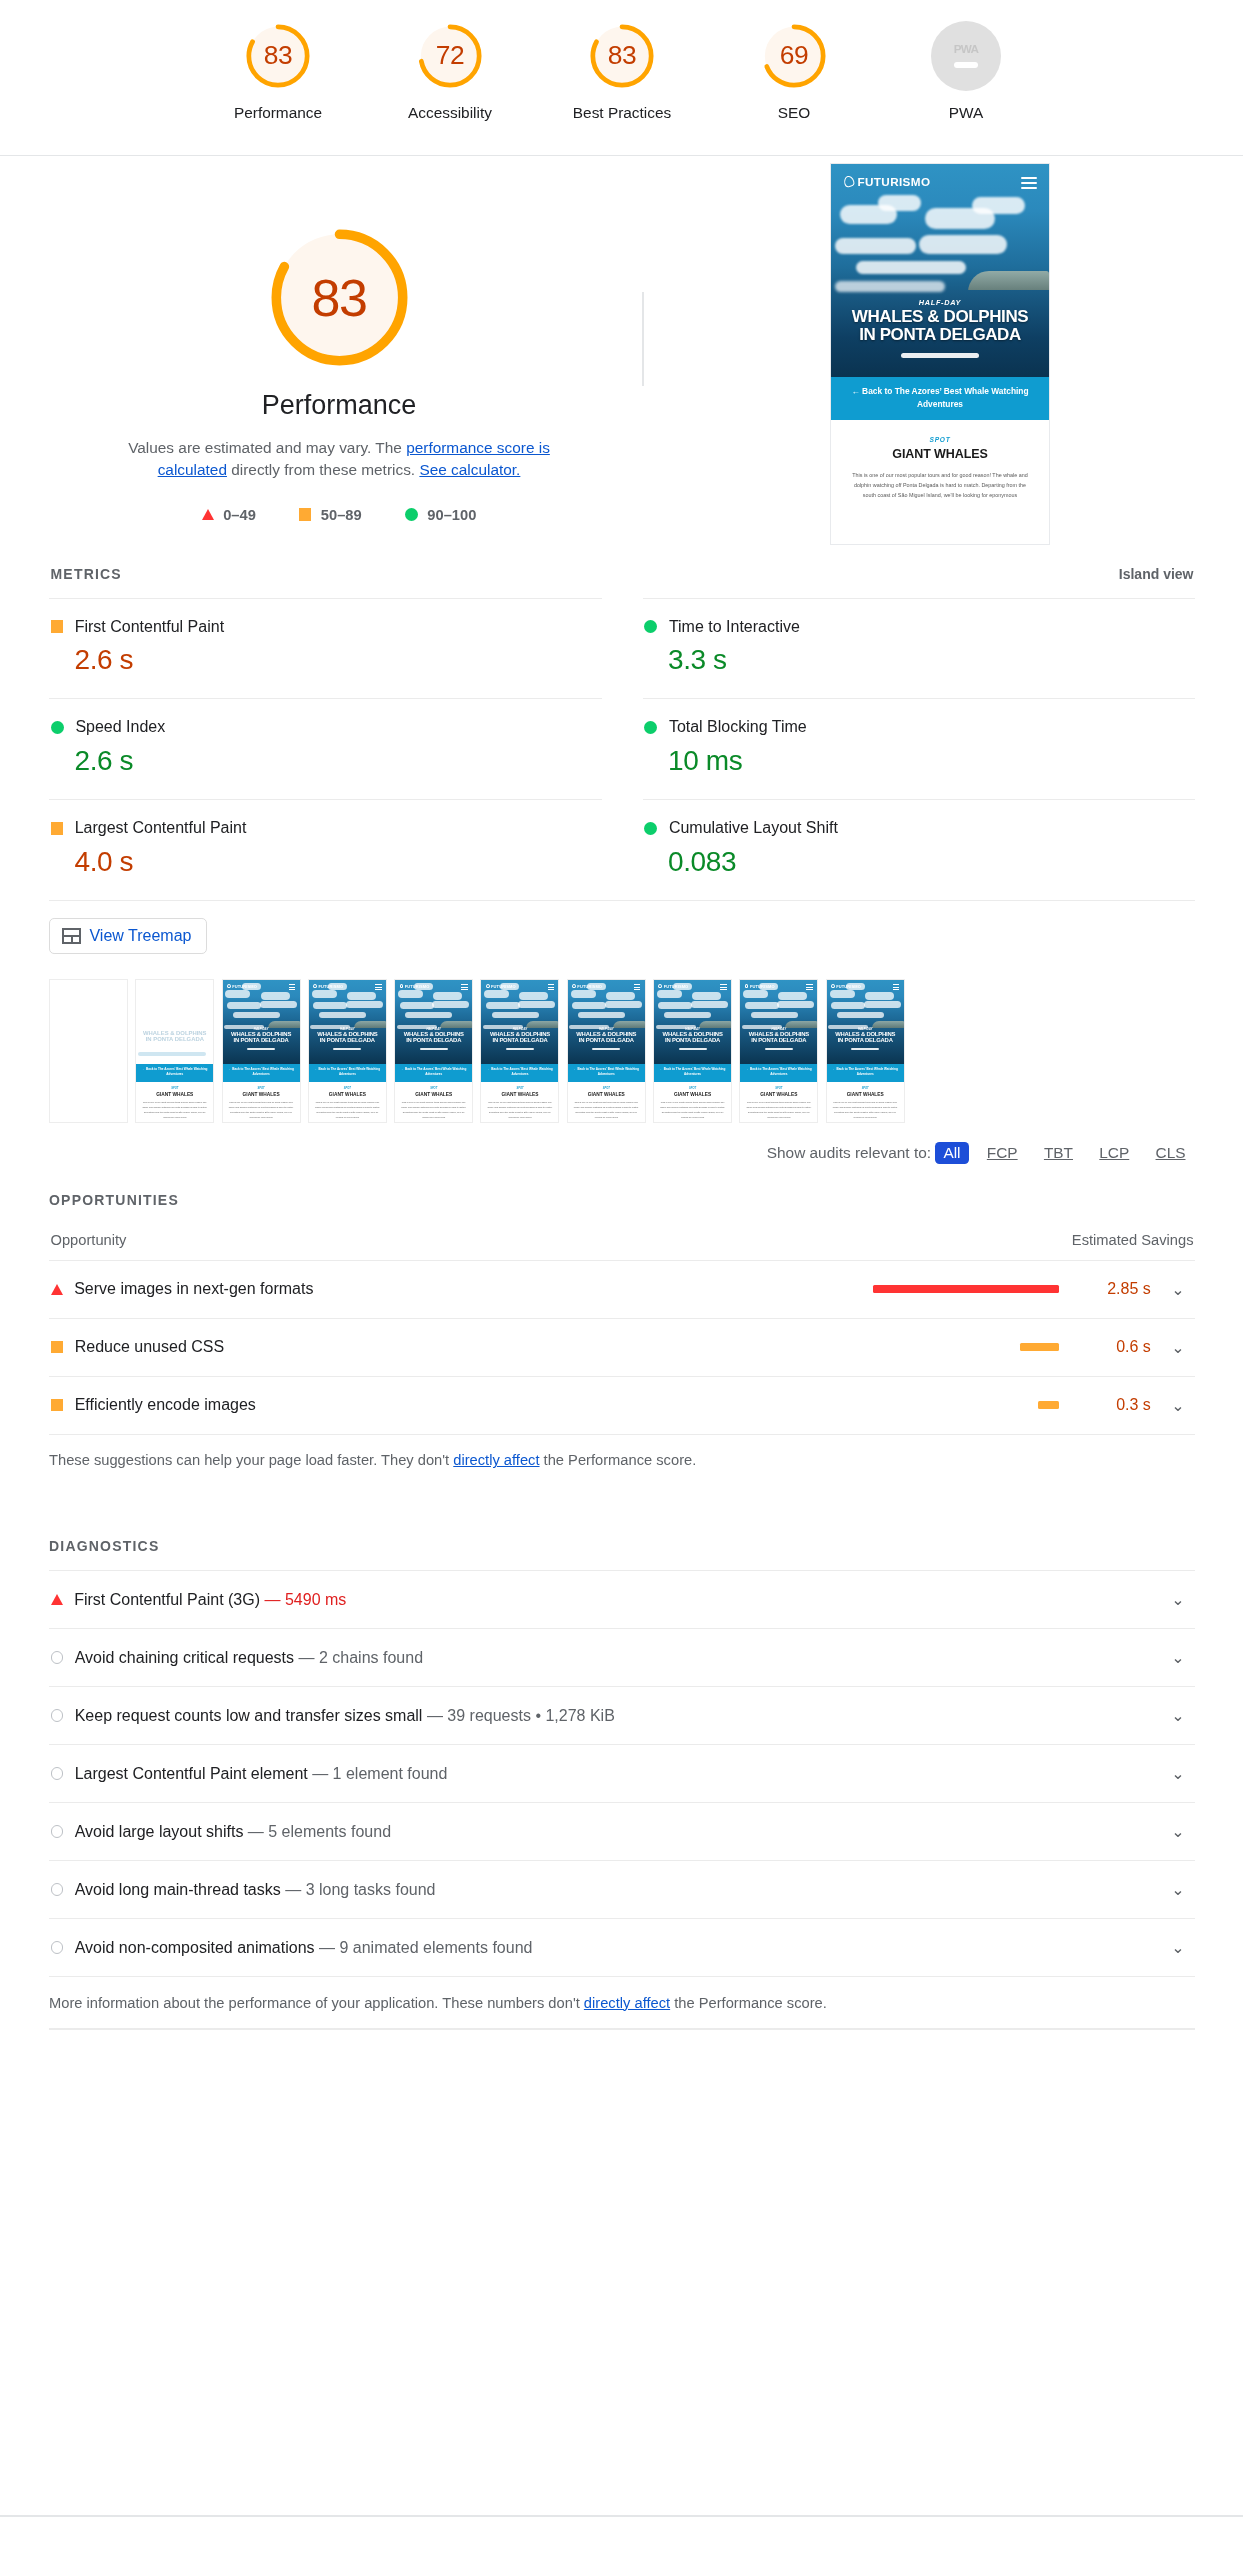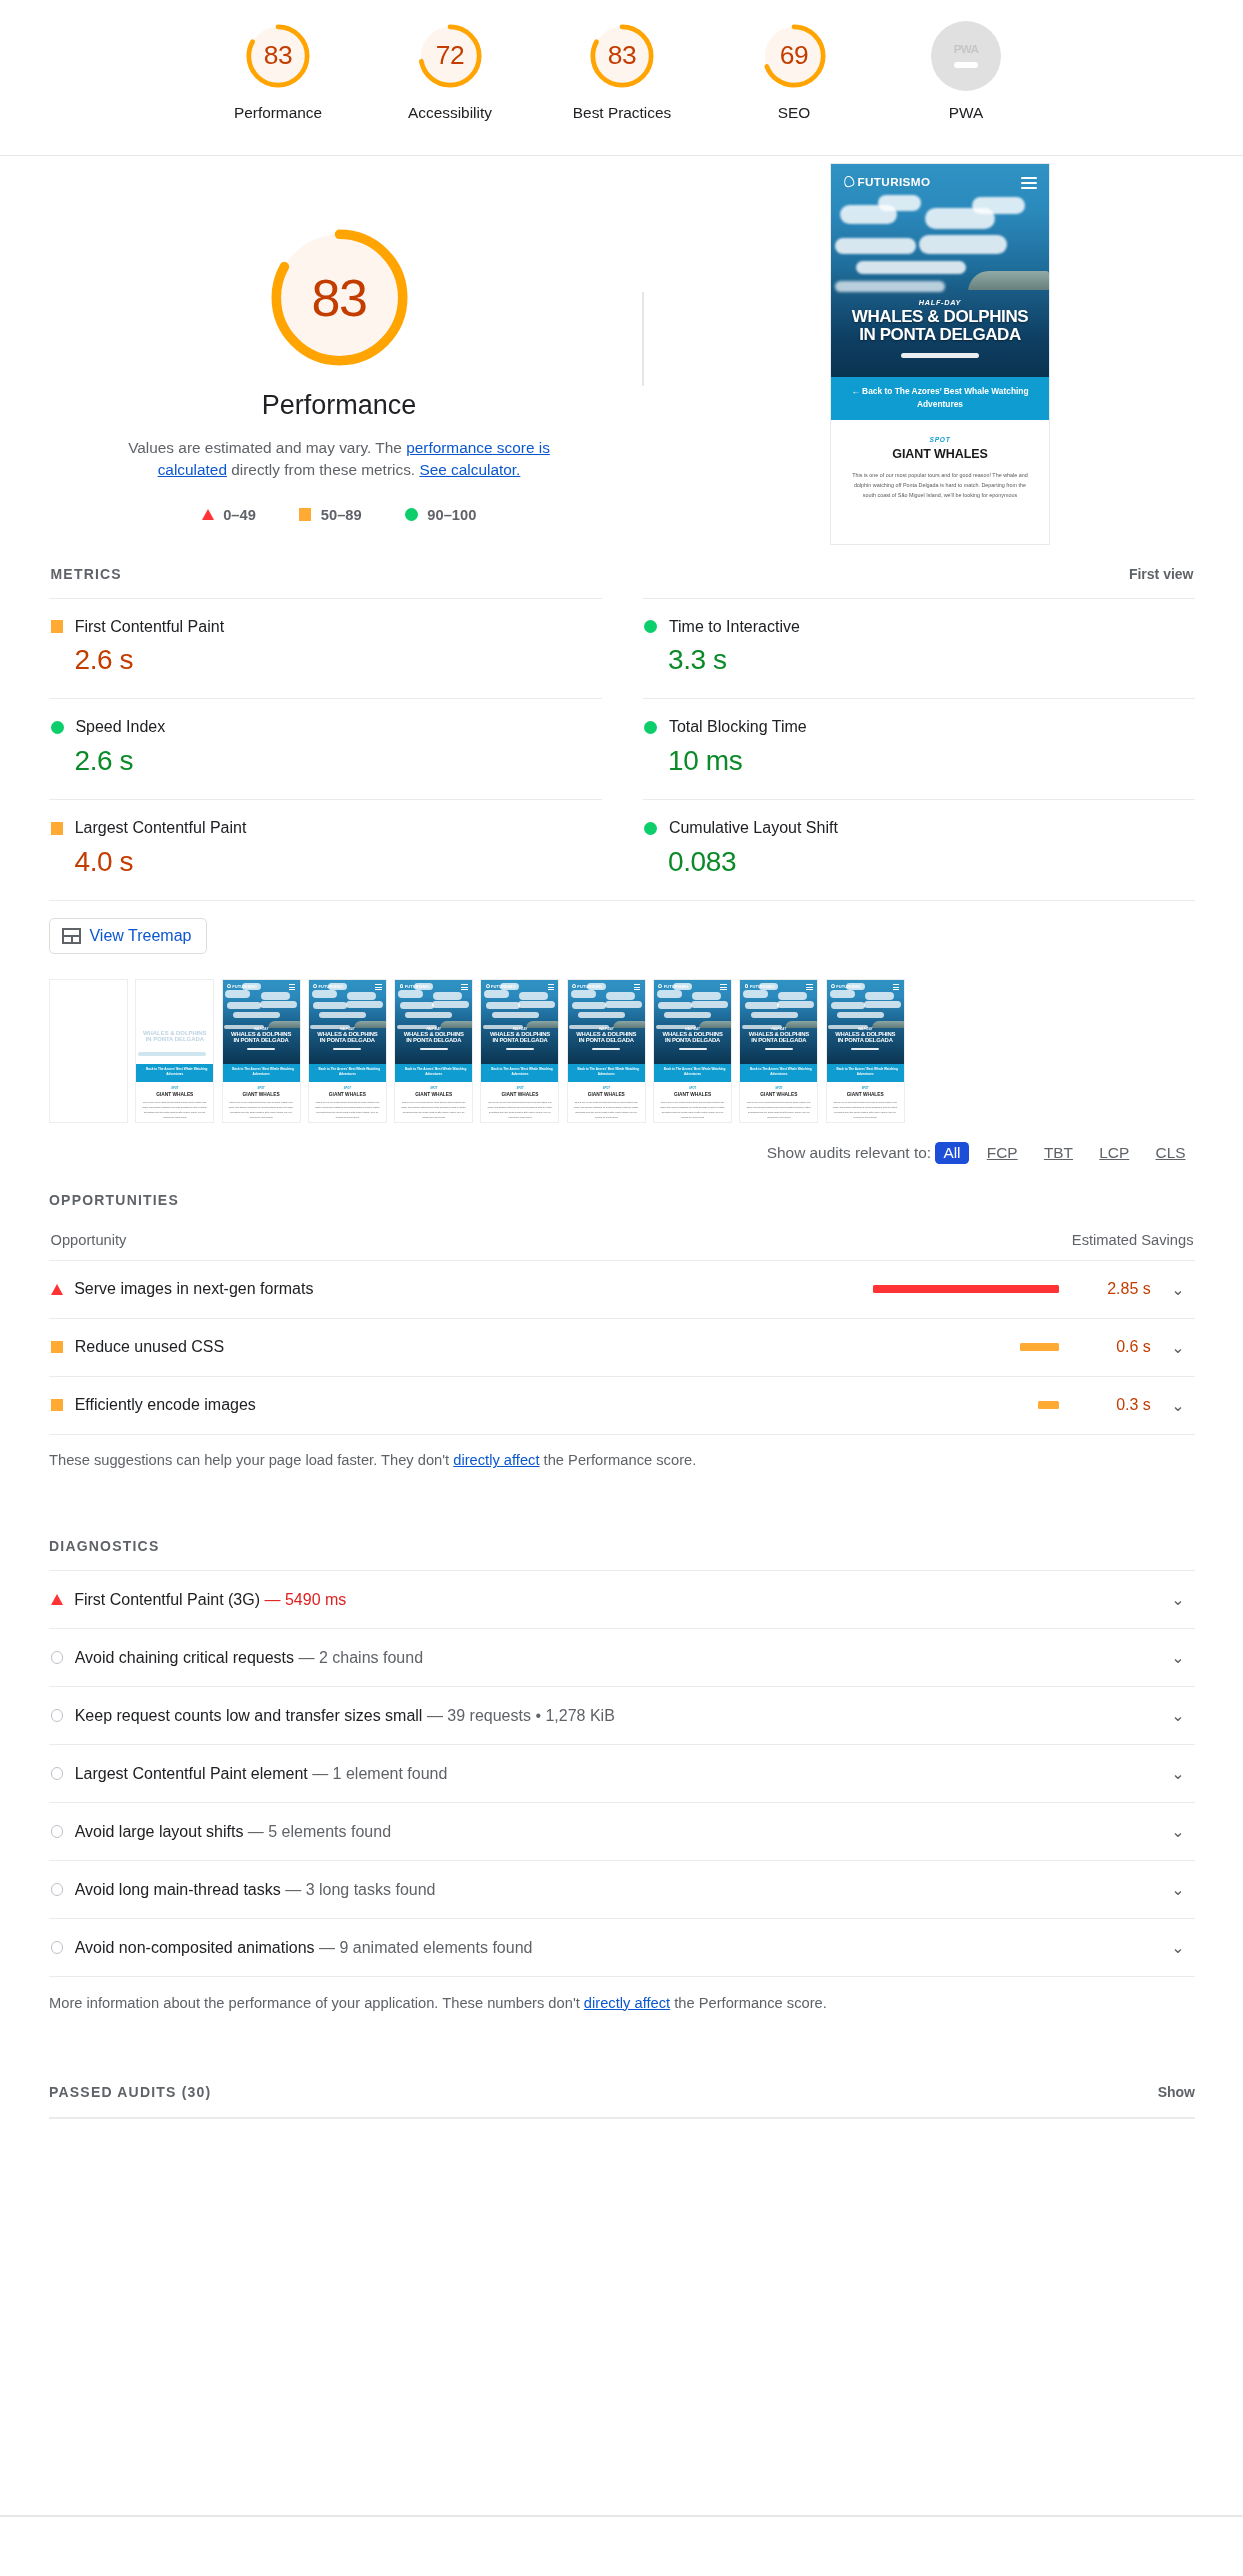--- a/index.html
+++ b/index.html
@@ -336,21 +336,21 @@
           <div class="shot-spot">SPOT</div>
           <div class="shot-h2">GIANT WHALES</div>
           <div class="shot-p">This is one of our most popular tours and for good reason! The whale and dolphin watching off Ponta Delgada is hard to match. Departing from the south coast of São Miguel Island, we'll be looking for eponymous</div>
         </div>
       </div>
     </div>
   </div>
 
   <div class="sec-head metrics-head">
     <span>METRICS</span>
-    <span class="act">First view</span>
+    <span class="act">Island view</span>
   </div>
 
   <div class="metrics-grid" id="metrics-grid">
         <div class="mcell">
           <div class="mrow">
             <span class="mdot-sq"></span>
             <span class="mname">First Contentful Paint</span>
           </div>
           <div class="mval orange">2.6 s</div>
         </div>
@@ -734,23 +734,19 @@
         <div class="diag-row">
           <span class="o-circle"></span>
           <span class="diag-label"><span>Avoid non-composited animations</span> <span class="sub">— 9 animated elements found</span></span>
           <span class="opp-chev">⌄</span>
         </div>
       </div>
   <div class="note">
     <span>More information about the performance of your application. These numbers don't </span><a href="#">directly affect</a><span> the Performance score.</span>
   </div>
 
-  <div class="sec-head passed-head">
-    <span>PASSED AUDITS (30)</span>
-    <span class="act">Show</span>
-  </div>
   <div class="hr" style="margin-top:17.6px;"></div>
 
 </div>
 </div>
 
 <div class="bottom-rule"></div>
 
 
 </body></html>

